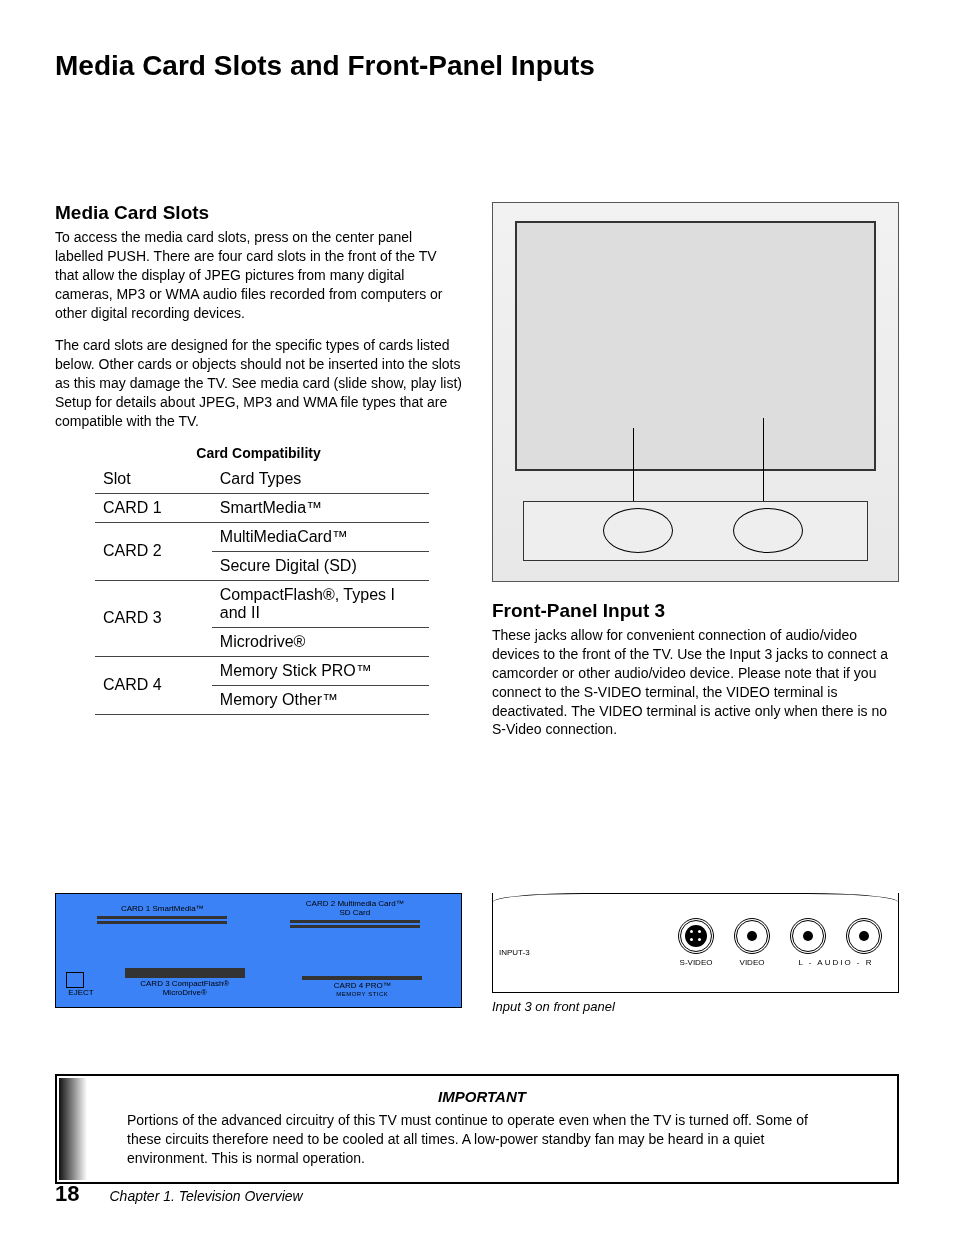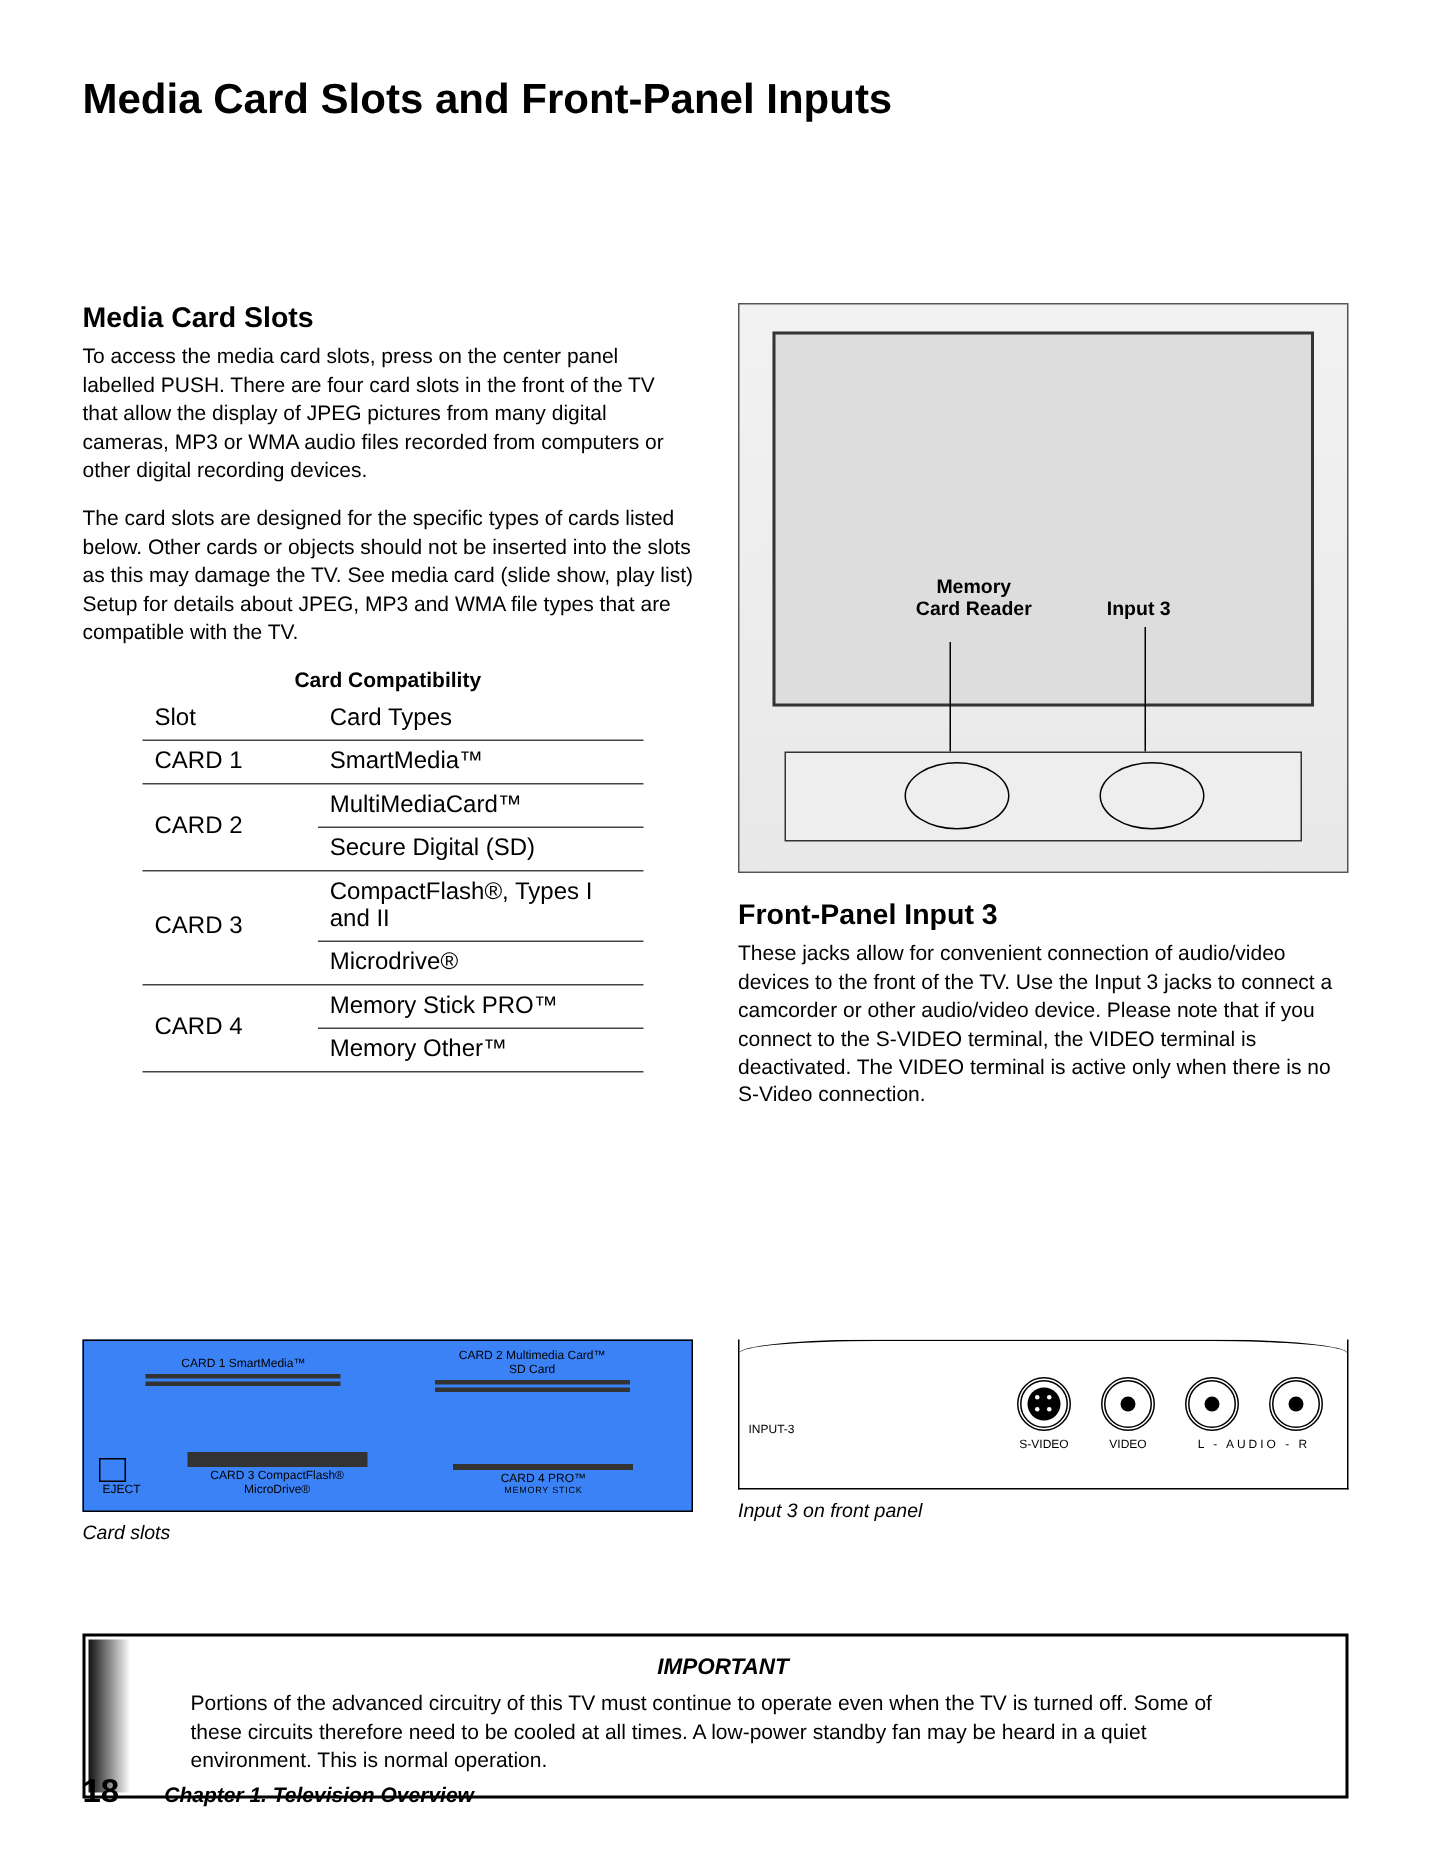--- a/index.html
+++ b/index.html
@@ -173,21 +173,21 @@
   }
   .important-text { font-size: 14px; font-weight: normal; line-height: 1.35; }
   .footer {
     position: absolute;
     bottom: 28px; left: 55px; right: 55px;
     display: flex;
     align-items: baseline;
     gap: 30px;
   }
   .page-num { font-size: 22px; font-weight: bold; }
-  .chapter { font-style: italic; font-weight: bold; font-size: 14px; }
+  .chapter { font-style: italic; font-weight: normal; font-size: 14px; }
 </style>
 </head>
 <body>
 
 <h1 class="page-title">Media Card Slots and Front-Panel Inputs</h1>
 
 <div class="two-col">
 
   <div class="col">
     <h2 class="section-h">Media Card Slots</h2>
@@ -226,27 +226,20 @@
       <tr>
         <td>Memory Other™</td>
       </tr>
     </tbody>
       </table>
   </div>
 
   <div class="col">
     <div class="tv-figure">
       <div class="tv-screen"></div>
-      <div class="tv-labels">
-        <div>
-          <div>Memory</div>
-          <div>Card Reader</div>
-        </div>
-        <div style="align-self:flex-end;">Input 3</div>
-      </div>
       <div class="arrow" style="left:140px; top:225px; height:90px;"></div>
       <div class="arrow" style="left:270px; top:215px; height:100px;"></div>
       <div class="tv-base"></div>
       <div class="callout-circle" style="bottom:28px; left:110px;"></div>
       <div class="callout-circle" style="bottom:28px; left:240px;"></div>
     </div>
 
     <h2 class="section-h" style="margin-top:18px;">Front-Panel Input 3</h2>
     <p class="body-text">These jacks allow for convenient connection of audio/video devices to the front of the TV.  Use the Input 3 jacks to connect a camcorder or other audio/video device.  Please note that if you connect to the S-VIDEO terminal, the VIDEO terminal is deactivated.  The VIDEO terminal is active only when there is no S-Video connection.</p>
   </div>
@@ -278,21 +271,20 @@
           <div class="slot-lbl">CARD 3  CompactFlash®</div>
           <div class="slot-lbl">MicroDrive®</div>
         </div>
         <div style="flex:1;">
           <div class="slot-bar"></div>
           <div class="slot-lbl">CARD 4        PRO™</div>
           <div class="slot-lbl" style="font-size:6px; letter-spacing:0.5px;">MEMORY STICK</div>
         </div>
       </div>
     </div>
-    <div class="caption">Card slots</div>
   </div>
 
   <div class="fig-box">
     <div class="input3-diag">
       <div class="curve"></div>
       <div class="input3-label">INPUT-3</div>
       <div class="jack-group">
         <div class="jack-outer">
             <div class="svideo-inner"></div>
           </div>

